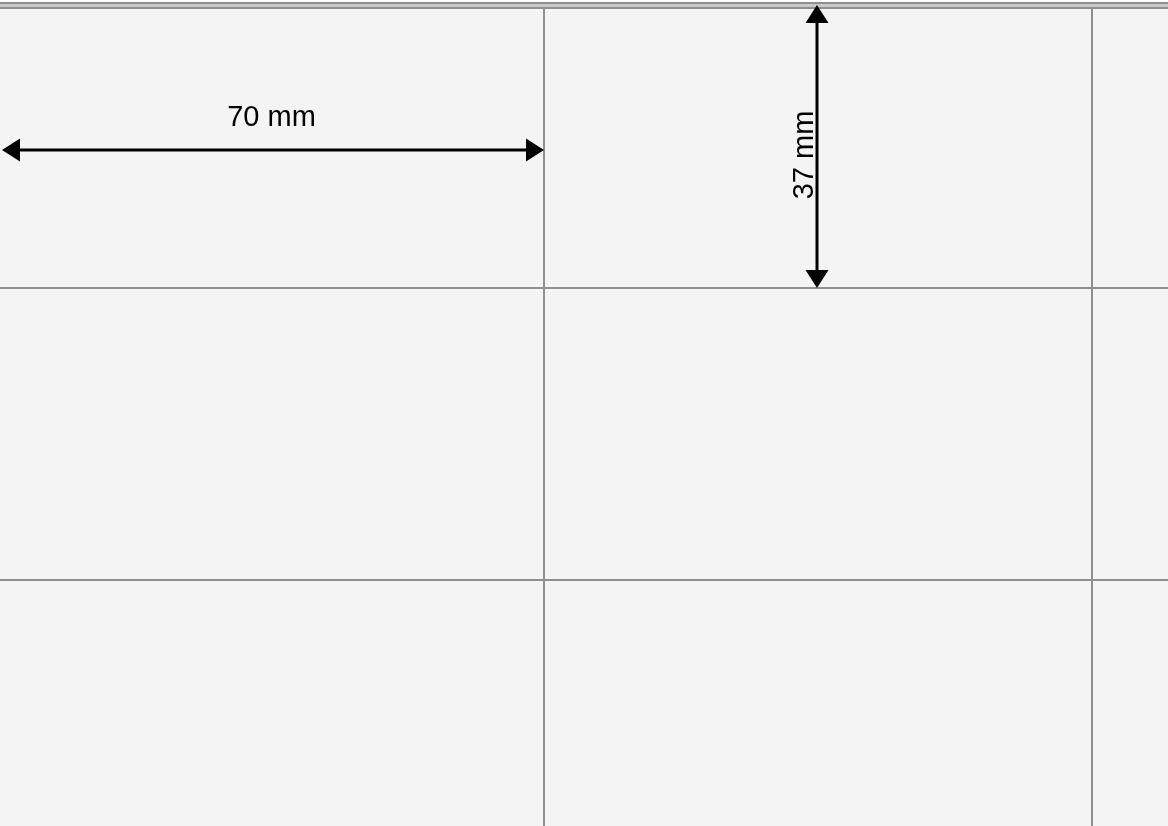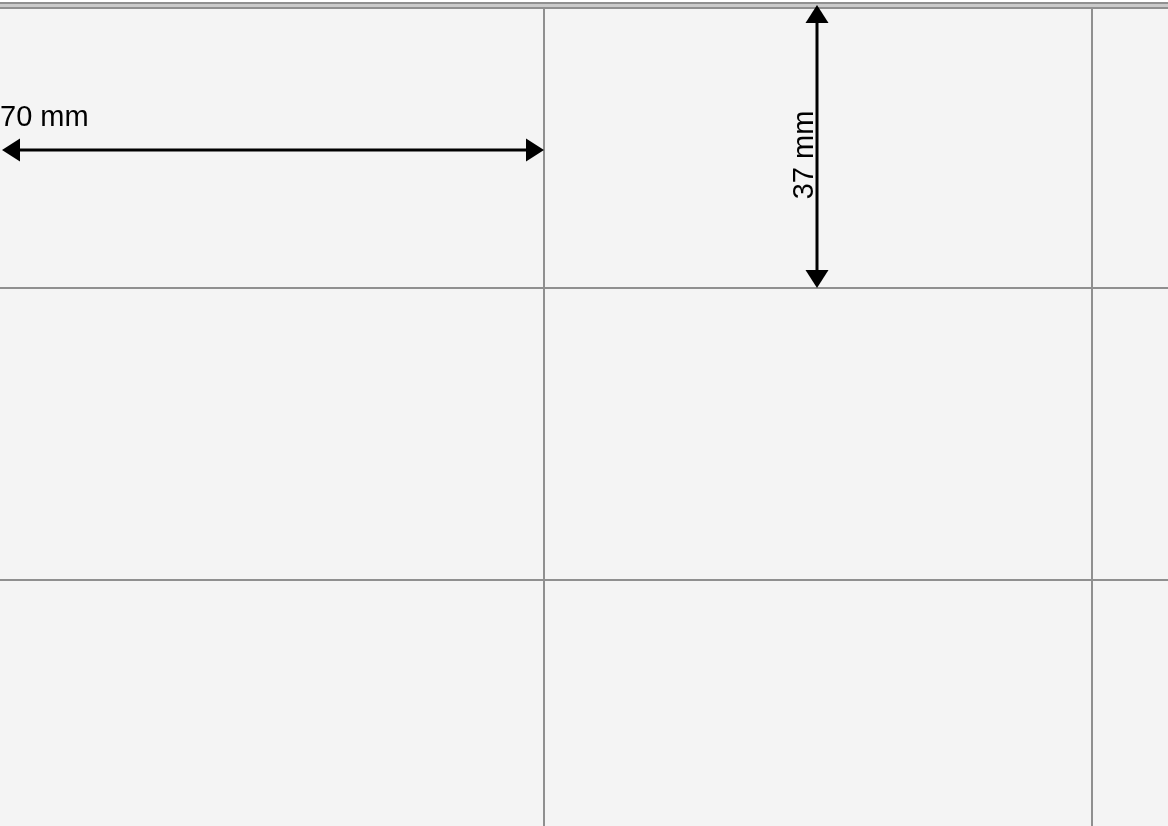--- a/index.html
+++ b/index.html
@@ -66,21 +66,21 @@
     position: absolute;
     color: #000000;
     font-size: 29px;
     line-height: 30px;
     white-space: nowrap;
   }
   .dim-label.width {
     left: 0;
     top: 101px;
     width: 543px;
-    text-align: left;
+    text-align: center;
   }
   .dim-label.height {
     left: 733px;
     top: 140px;
     width: 140px;
     height: 30px;
     text-align: center;
     transform: rotate(-90deg);
   }
 </style>

